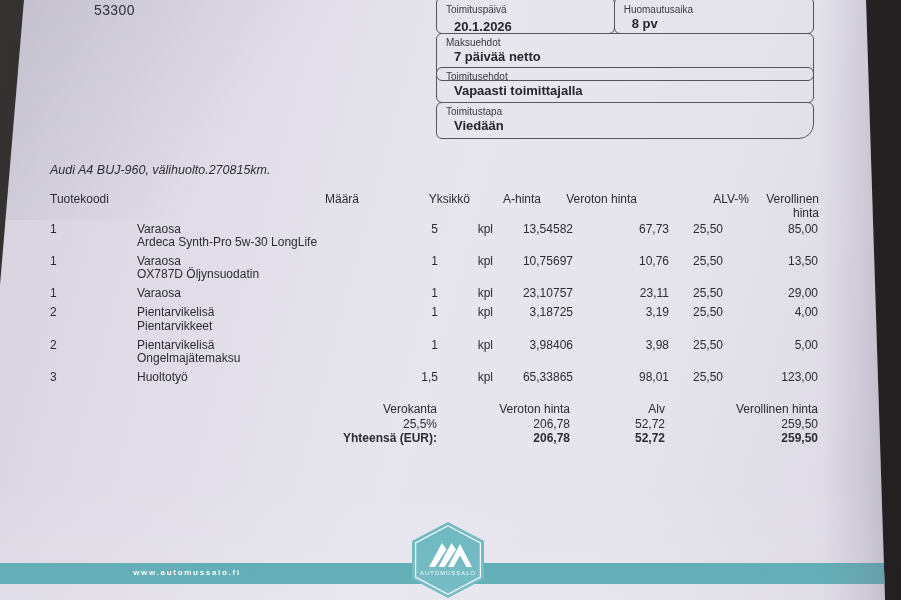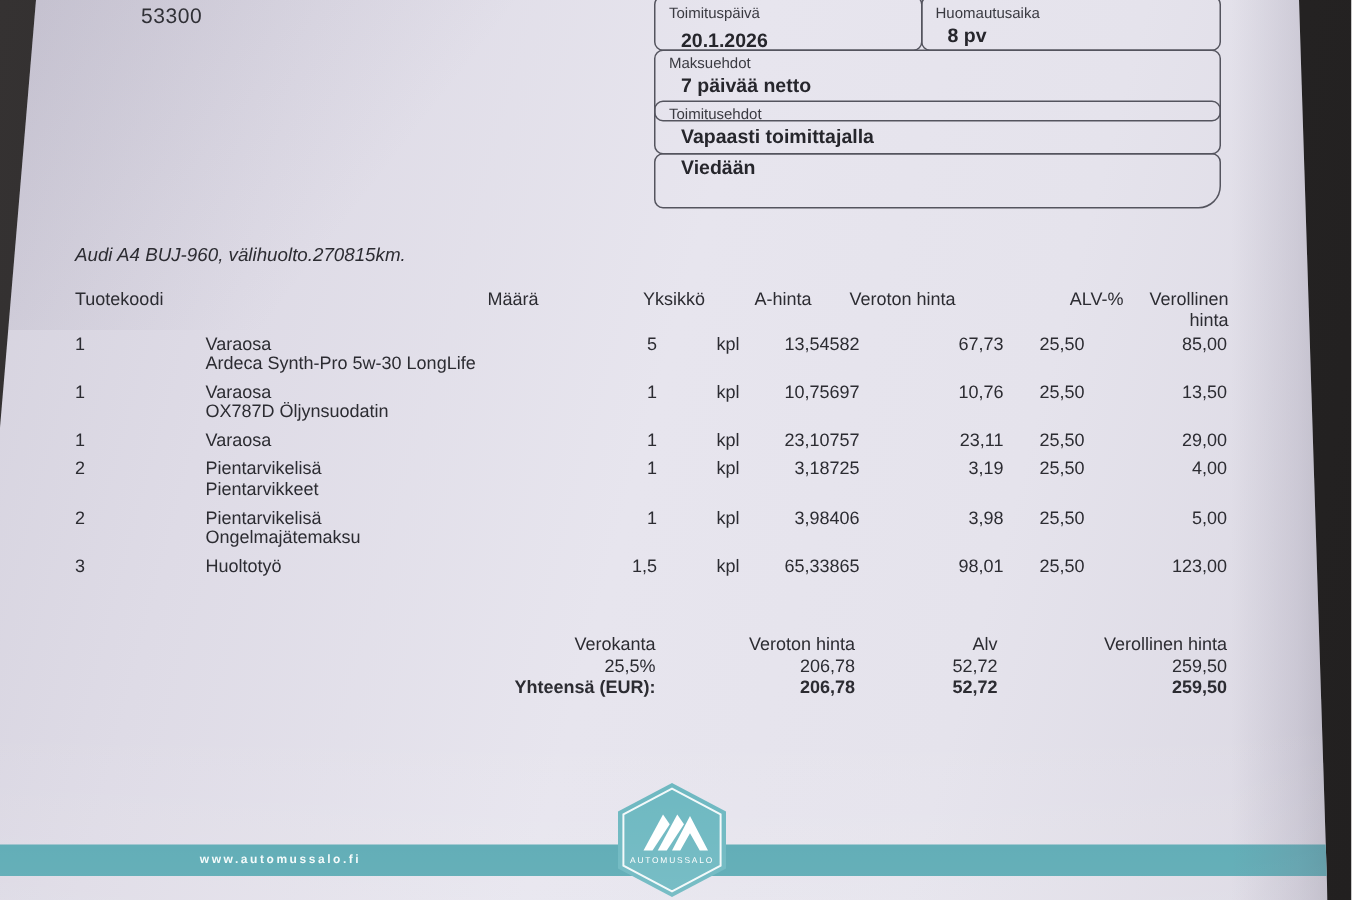--- a/index.html
+++ b/index.html
@@ -42,21 +42,21 @@
 
   
   #items{position:absolute;left:50px;top:193px;width:768px;font-size:12px;color:#2c2c32;}
   .tgrid{display:grid;grid-template-columns:87px 206px 95px 55px 80px 96px 54px 95px;line-height:13.5px;}
   .tgrid .r{text-align:right;}
   #items .thead{margin-bottom:2.5px;gap:16px;}
   .rowblock{margin-bottom:5.4px;}
   .desc-line{line-height:13.5px;padding-left:87px;min-height:13.5px;}
 
   
-  #totals{position:absolute;left:50px;top:402px;width:768px;font-size:12px;color:#2c2c32;margin-top:20px;}
+  #totals{position:absolute;left:50px;top:402px;width:768px;font-size:12px;color:#2c2c32;}
   .sgrid{display:grid;grid-template-columns:387px 133px 95px 153px;line-height:14.6px;}
   .sgrid div{text-align:right;}
   .bold{font-weight:bold;}
 
   
   #footer-bar{position:absolute;left:0;top:563px;width:901px;height:21px;background:#57a8b2;}
   #website-url{position:absolute;left:107px;top:568px;width:160px;text-align:center;
     font-size:8px;font-weight:bold;letter-spacing:1.7px;color:#f4fbfb;}
   #logo-svg{position:absolute;left:404px;top:520px;}
 </style>
@@ -79,20 +79,21 @@
     </div>
     <div class="ibox" id="box-payment-terms">
       <div class="lbl">Maksuehdot</div>
       <div class="val">7 päivää netto</div>
     </div>
     <div class="ibox" id="box-delivery-terms">
       <div class="lbl">Toimitusehdot</div>
       <div class="val">Vapaasti toimittajalla</div>
     </div>
     <div class="ibox" id="box-delivery-method">
+      <div class="lbl">Toimitustapa</div>
       <div class="val">Viedään</div>
     </div>
 
     <div id="vehicle-line" class="txt">Audi A4 BUJ-960, välihuolto.270815km.</div>
 
     <div id="items">
       <div class="tgrid thead">
         <div>Tuotekoodi</div>
         <div class="r">Määrä</div>
         <div class="r">Yksikkö</div>

